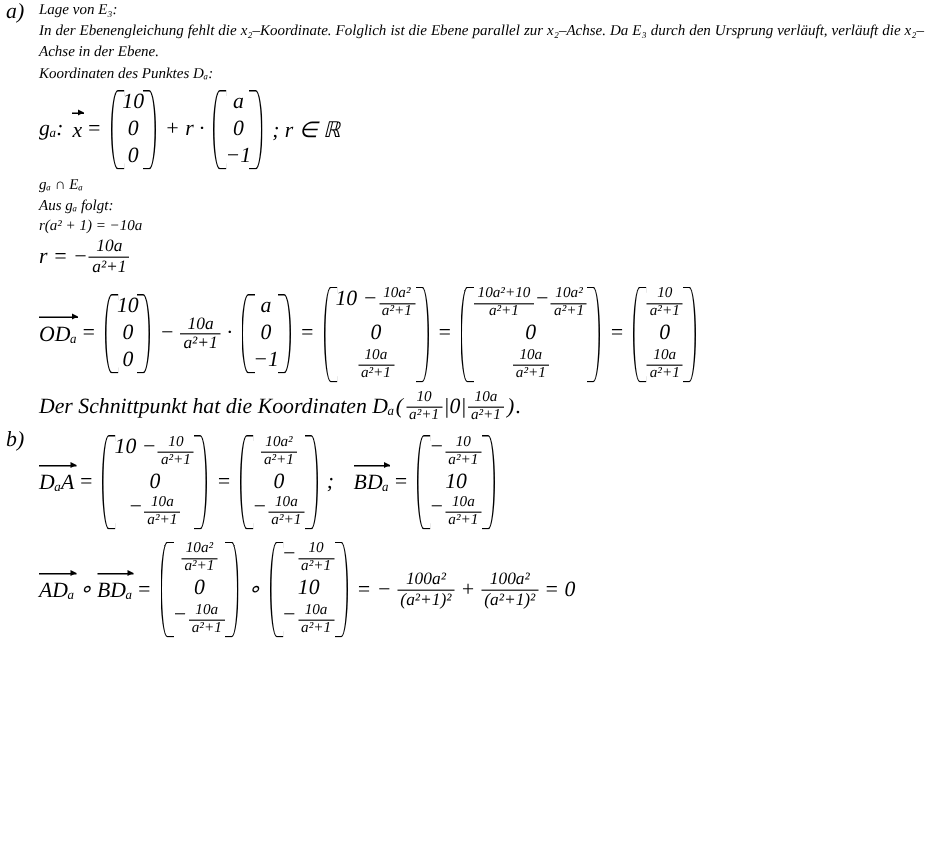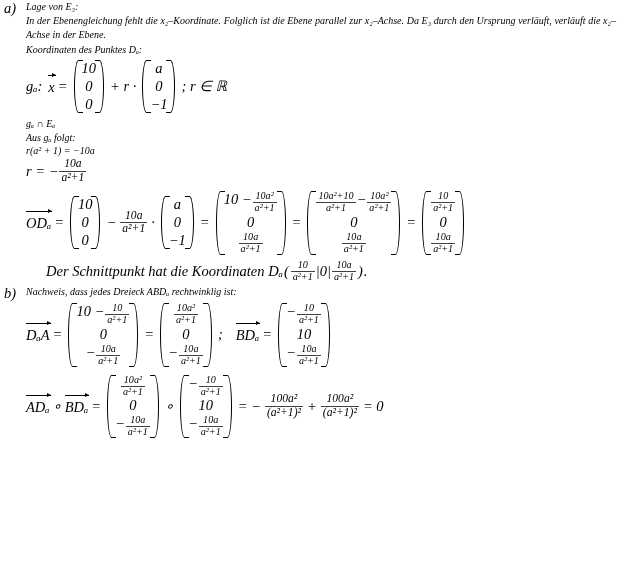--- a/index.html
+++ b/index.html
@@ -243,21 +243,21 @@
           <span class="paren l"></span>
           <span class="vec-col">
             <span class="nowrap"><span class="frac small"><span class="num">10</span><span class="den">a²+1</span></span></span>
             <span>0</span>
             <span class="nowrap"><span class="frac small"><span class="num">10a</span><span class="den">a²+1</span></span></span>
           </span>
           <span class="paren r"></span>
         </span>
       </div>
 
-      <div class="eqline" style="margin-top:4px;margin-left:20px;">
+      <div class="eqline" style="margin-top:4px;">
         <span>Der Schnittpunkt hat die Koordinaten Dₐ</span>
         <span class="op" style="padding:0 1px;">(</span>
         <span class="frac small">
           <span class="num">10</span>
           <span class="den">a²+1</span>
         </span>
         <span>|0|</span>
         <span class="frac small">
           <span class="num">10a</span>
           <span class="den">a²+1</span>
@@ -266,21 +266,20 @@
         <span>.</span>
       </div>
 
     </div>
   </div>
 
   <div class="row" style="margin-top:2px;">
     <div class="marker">b)</div>
     <div class="body-col">
 
-      <p class="line">Nachweis, dass jedes Dreieck ABDₐ rechtwinklig ist:</p>
 
       <div class="eqline" style="margin-top:4px;">
         <span class="overarrow">DₐA</span>
         <span class="op">=</span>
         <span class="vec">
           <span class="paren l"></span>
           <span class="vec-col">
             <span class="nowrap"><span>10 −</span><span class="frac small"><span class="num">10</span><span class="den">a²+1</span></span></span>
             <span>0</span>
             <span class="nowrap"><span>−</span><span class="frac small"><span class="num">10a</span><span class="den">a²+1</span></span></span>

